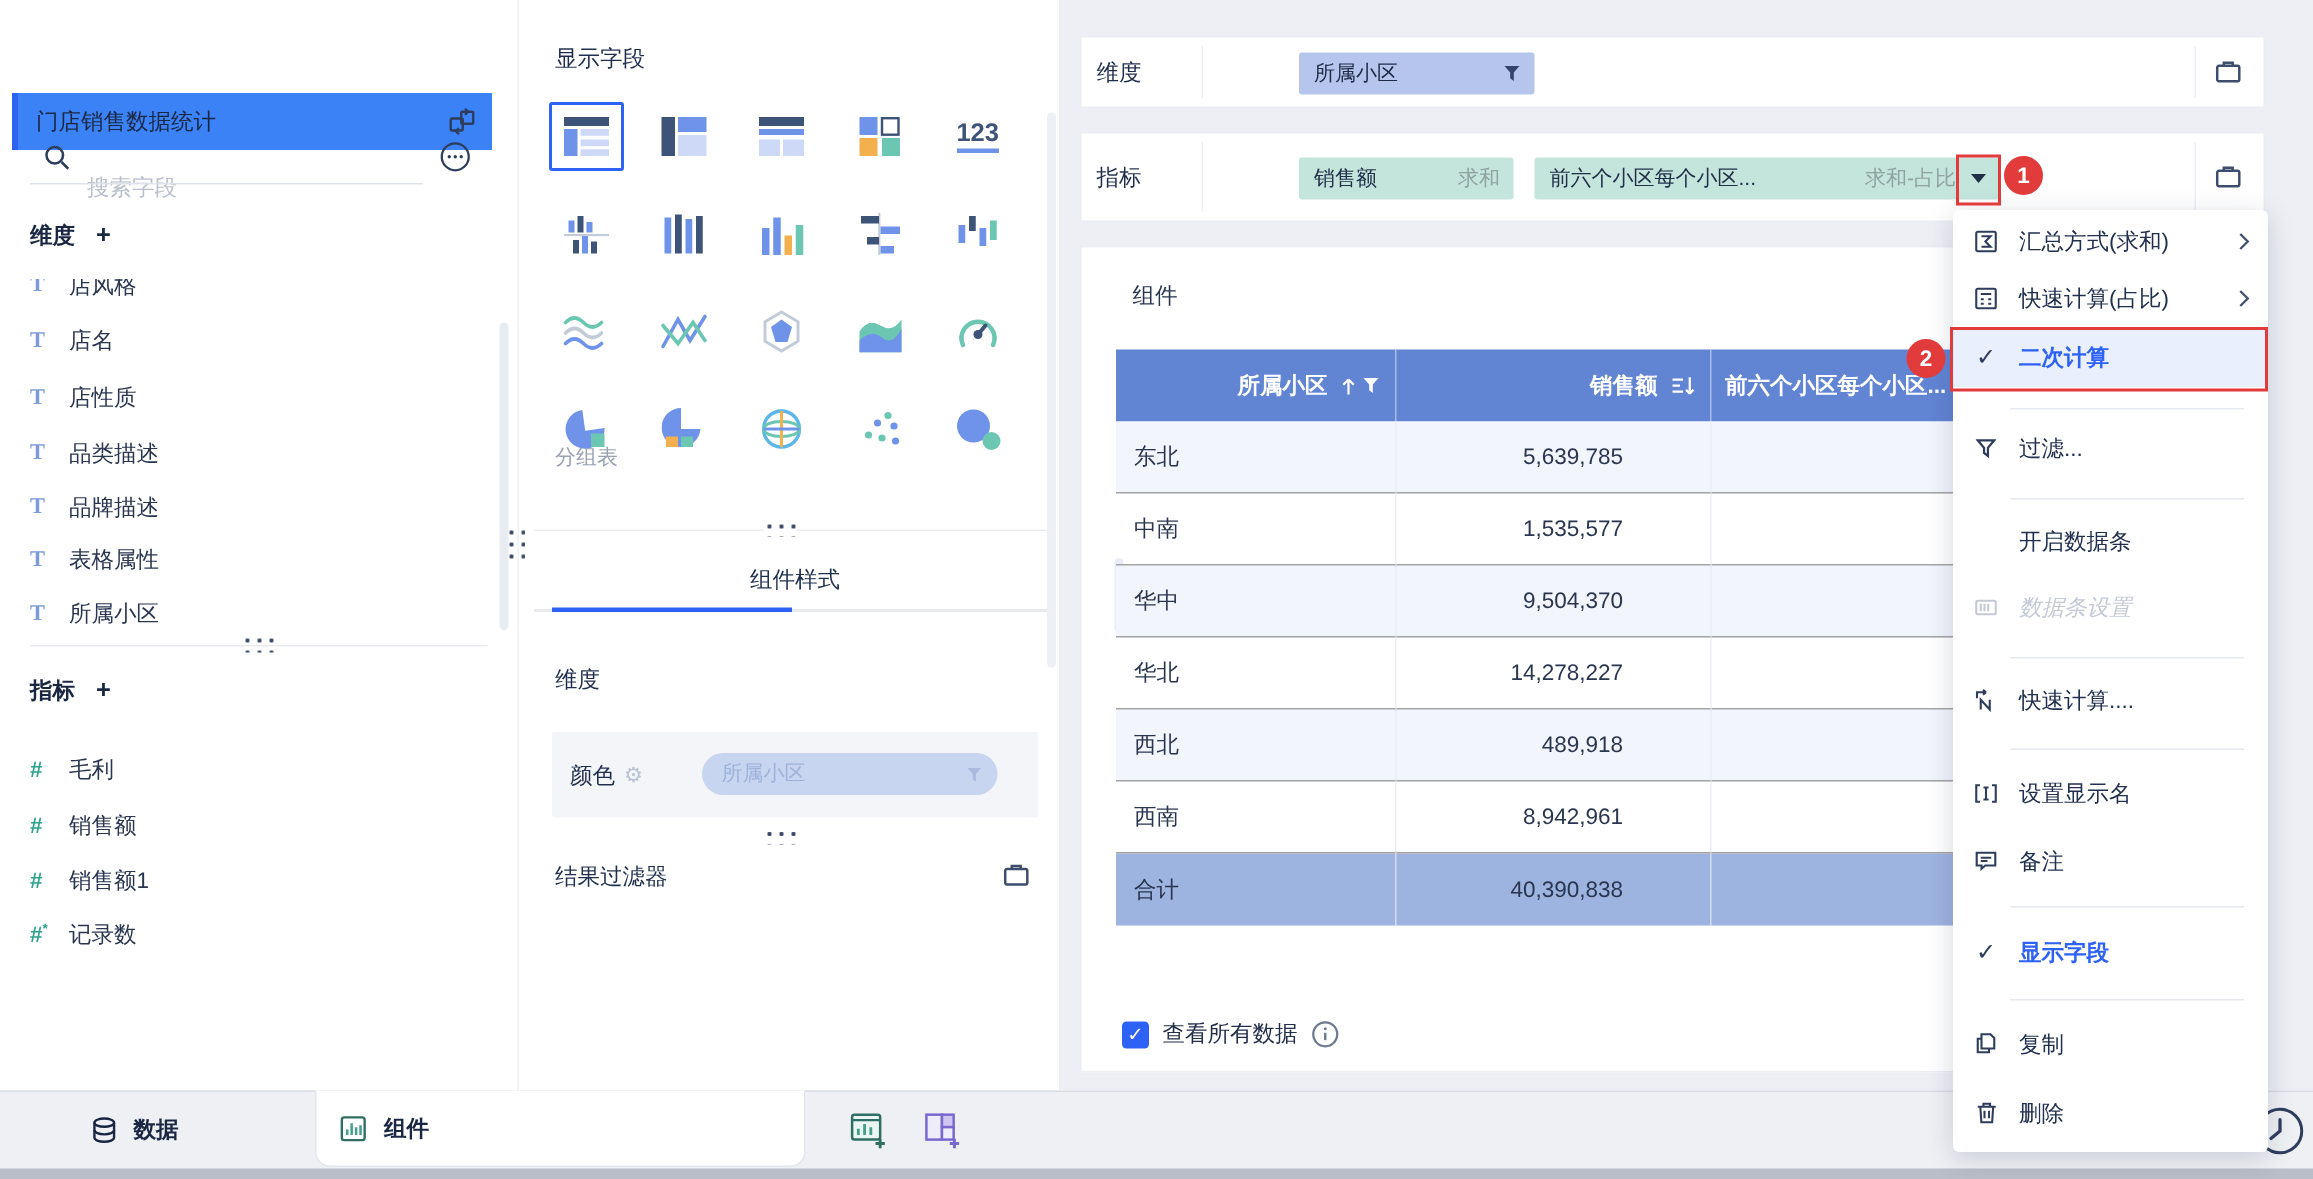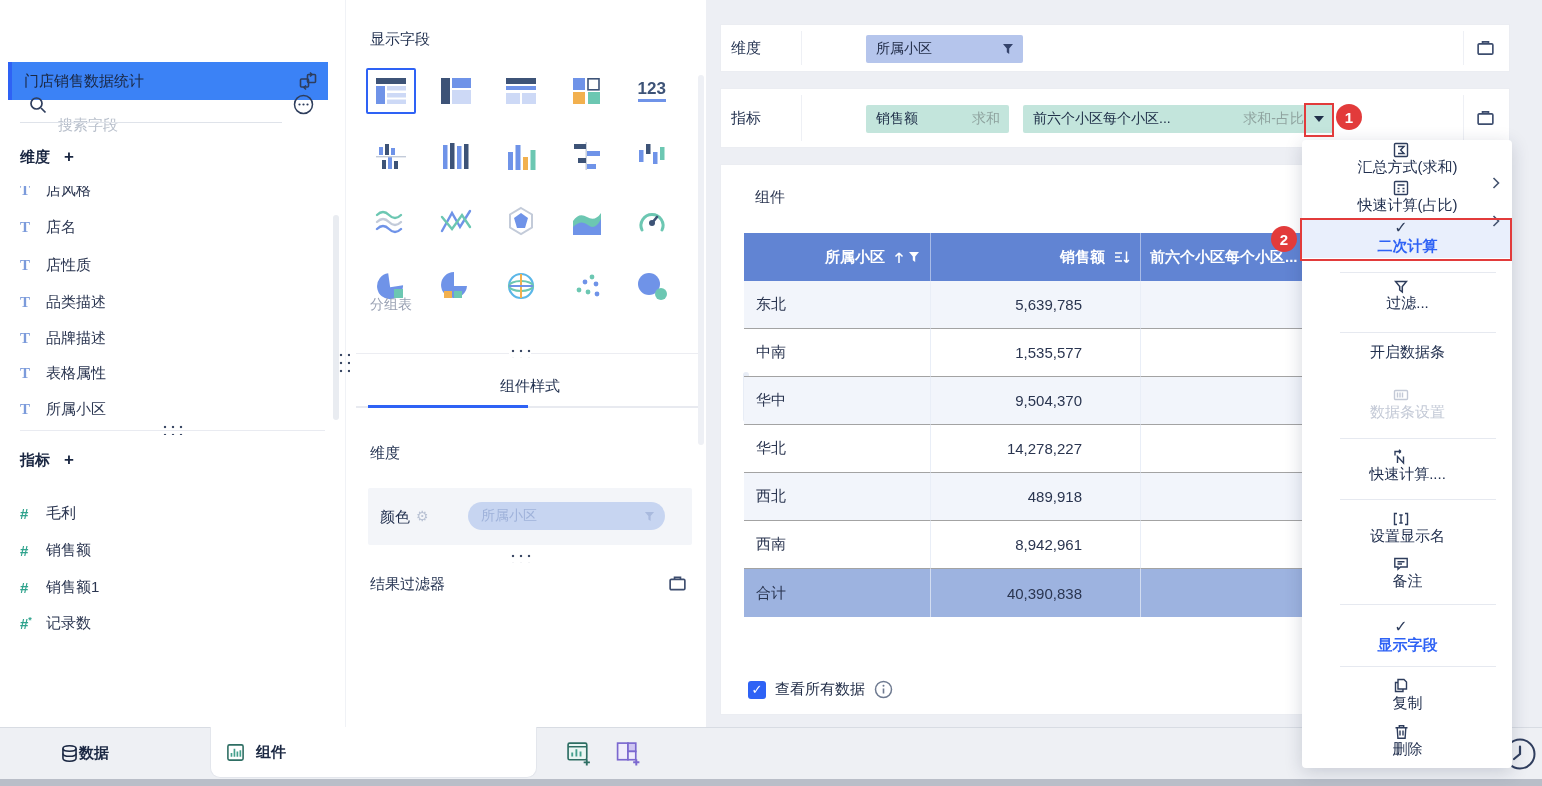--- a/index.html
+++ b/index.html
@@ -110,21 +110,21 @@
   #viewall-row{left:748px;top:680px;display:flex;align-items:center;gap:9px;}
   #viewall-box{width:18px;height:18px;background:#2e62f5;border-radius:3px;color:#fff;font-size:13px;font-weight:bold;display:flex;align-items:center;justify-content:center;cursor:pointer;}
   #viewall-label{color:#222e48;font-size:15px;}
 
   
   #clock-fab{left:1503px;top:737px;z-index:5;}
 
   
   #ctx-menu{left:1302px;top:140px;width:210px;background:#fff;border-radius:4px;
             box-shadow:0 4px 18px rgba(30,40,70,.18);z-index:20;padding:2px 0 8px 0;box-sizing:border-box;}
-  .menu-item{display:flex;align-items:center;height:38px;padding:0 12px 0 13px;font-size:15px;color:#22304f;cursor:pointer;flex-direction:column;}
+  .menu-item{display:flex;align-items:center;height:38px;padding:0 12px 0 13px;font-size:15px;color:#22304f;cursor:pointer;}
   .menu-item .mi-icon{width:18px;margin-right:13px;display:flex;justify-content:center;color:#2e3d5c;flex:none;}
   .menu-item .chev{margin-left:auto;}
   .menu-item.hl{background:#e9effc;color:#2e62f5;font-weight:bold;height:40px;}
   .menu-item.dis{color:#c3c9d6;cursor:default;}
   .menu-item.dis .mi-icon{color:#c3c9d6;}
   .mi-check{color:#2e62f5;font-weight:bold;font-size:16px;}
   .menu-div{height:1px;background:#e6e9f0;margin-left:38px;margin-right:16px;}
   .mrow36{height:36px;}
 
   
@@ -132,21 +132,21 @@
   #redbox-caret{left:1304px;top:103px;width:26px;height:30px;}
   #redbox-menu{left:1300px;top:218px;width:212px;height:43px;box-sizing:border-box;}
   .badge{position:absolute;width:26px;height:26px;border-radius:50%;background:#e23b3b;color:#fff;
          font-weight:bold;font-size:15px;display:flex;align-items:center;justify-content:center;z-index:30;}
   #badge-1{left:1336px;top:104px;}
   #badge-2{left:1271px;top:226px;}
 
   
   #bottombar{left:0;top:727px;width:1542px;height:52px;background:#eef0f4;border-top:1px solid #d8dce3;}
   #bottom-strip{left:0;top:779px;width:1542px;height:7px;background:#b9bec8;}
-  #tab-data{left:60px;top:727px;height:52px;display:flex;align-items:center;cursor:pointer;}
+  #tab-data{left:60px;top:727px;height:52px;display:flex;align-items:center;gap:10px;cursor:pointer;}
   #tab-data span{color:#1a2742;font-weight:bold;font-size:15px;}
   #tab-component{left:210px;top:727px;width:327px;height:51px;background:#fff;border:1px solid #e3e6ec;border-top:none;
                  border-radius:0 0 10px 10px;display:flex;align-items:center;padding-left:15px;gap:11px;box-sizing:border-box;cursor:pointer;}
   #tab-component span{color:#1a2742;font-weight:bold;font-size:15px;}
   #add-chart-btn{left:566px;top:740px;cursor:pointer;}
   #add-layout-btn{left:615px;top:740px;cursor:pointer;}
 </style>
 </head>
 <body>
 
@@ -605,21 +605,21 @@
             <path d="M1.5 1.5h11L8.3 6.6v5.4L5.7 10V6.6z"></path>
           </svg>
       </span>
       <span>过滤...</span>
     </div>
     <div class="menu-div" style="margin-top:14px;margin-bottom:10px;"></div>
     <div class="menu-item mrow36">
       <span class="mi-icon"></span>
       <span>开启数据条</span>
     </div>
-    <div class="menu-item mrow36 dis" style="margin-top:8px;">
+    <div class="menu-item mrow36 dis" style="margin-top:8px;font-style:italic;">
       <span class="mi-icon">
         <svg width="16" height="16" viewBox="0 0 16 16" fill="none" stroke="#c3c9d6" stroke-width="1.4">
             <rect x="1.5" y="3.5" width="13" height="9" rx="1"></rect>
             <path d="M4.5 5.5v5M7 5.5v5M9.5 5.5v5"></path>
           </svg>
       </span>
       <span>数据条设置</span>
     </div>
     <div class="menu-div" style="margin-top:15px;margin-bottom:10px;"></div>
     <div class="menu-item mrow36">

